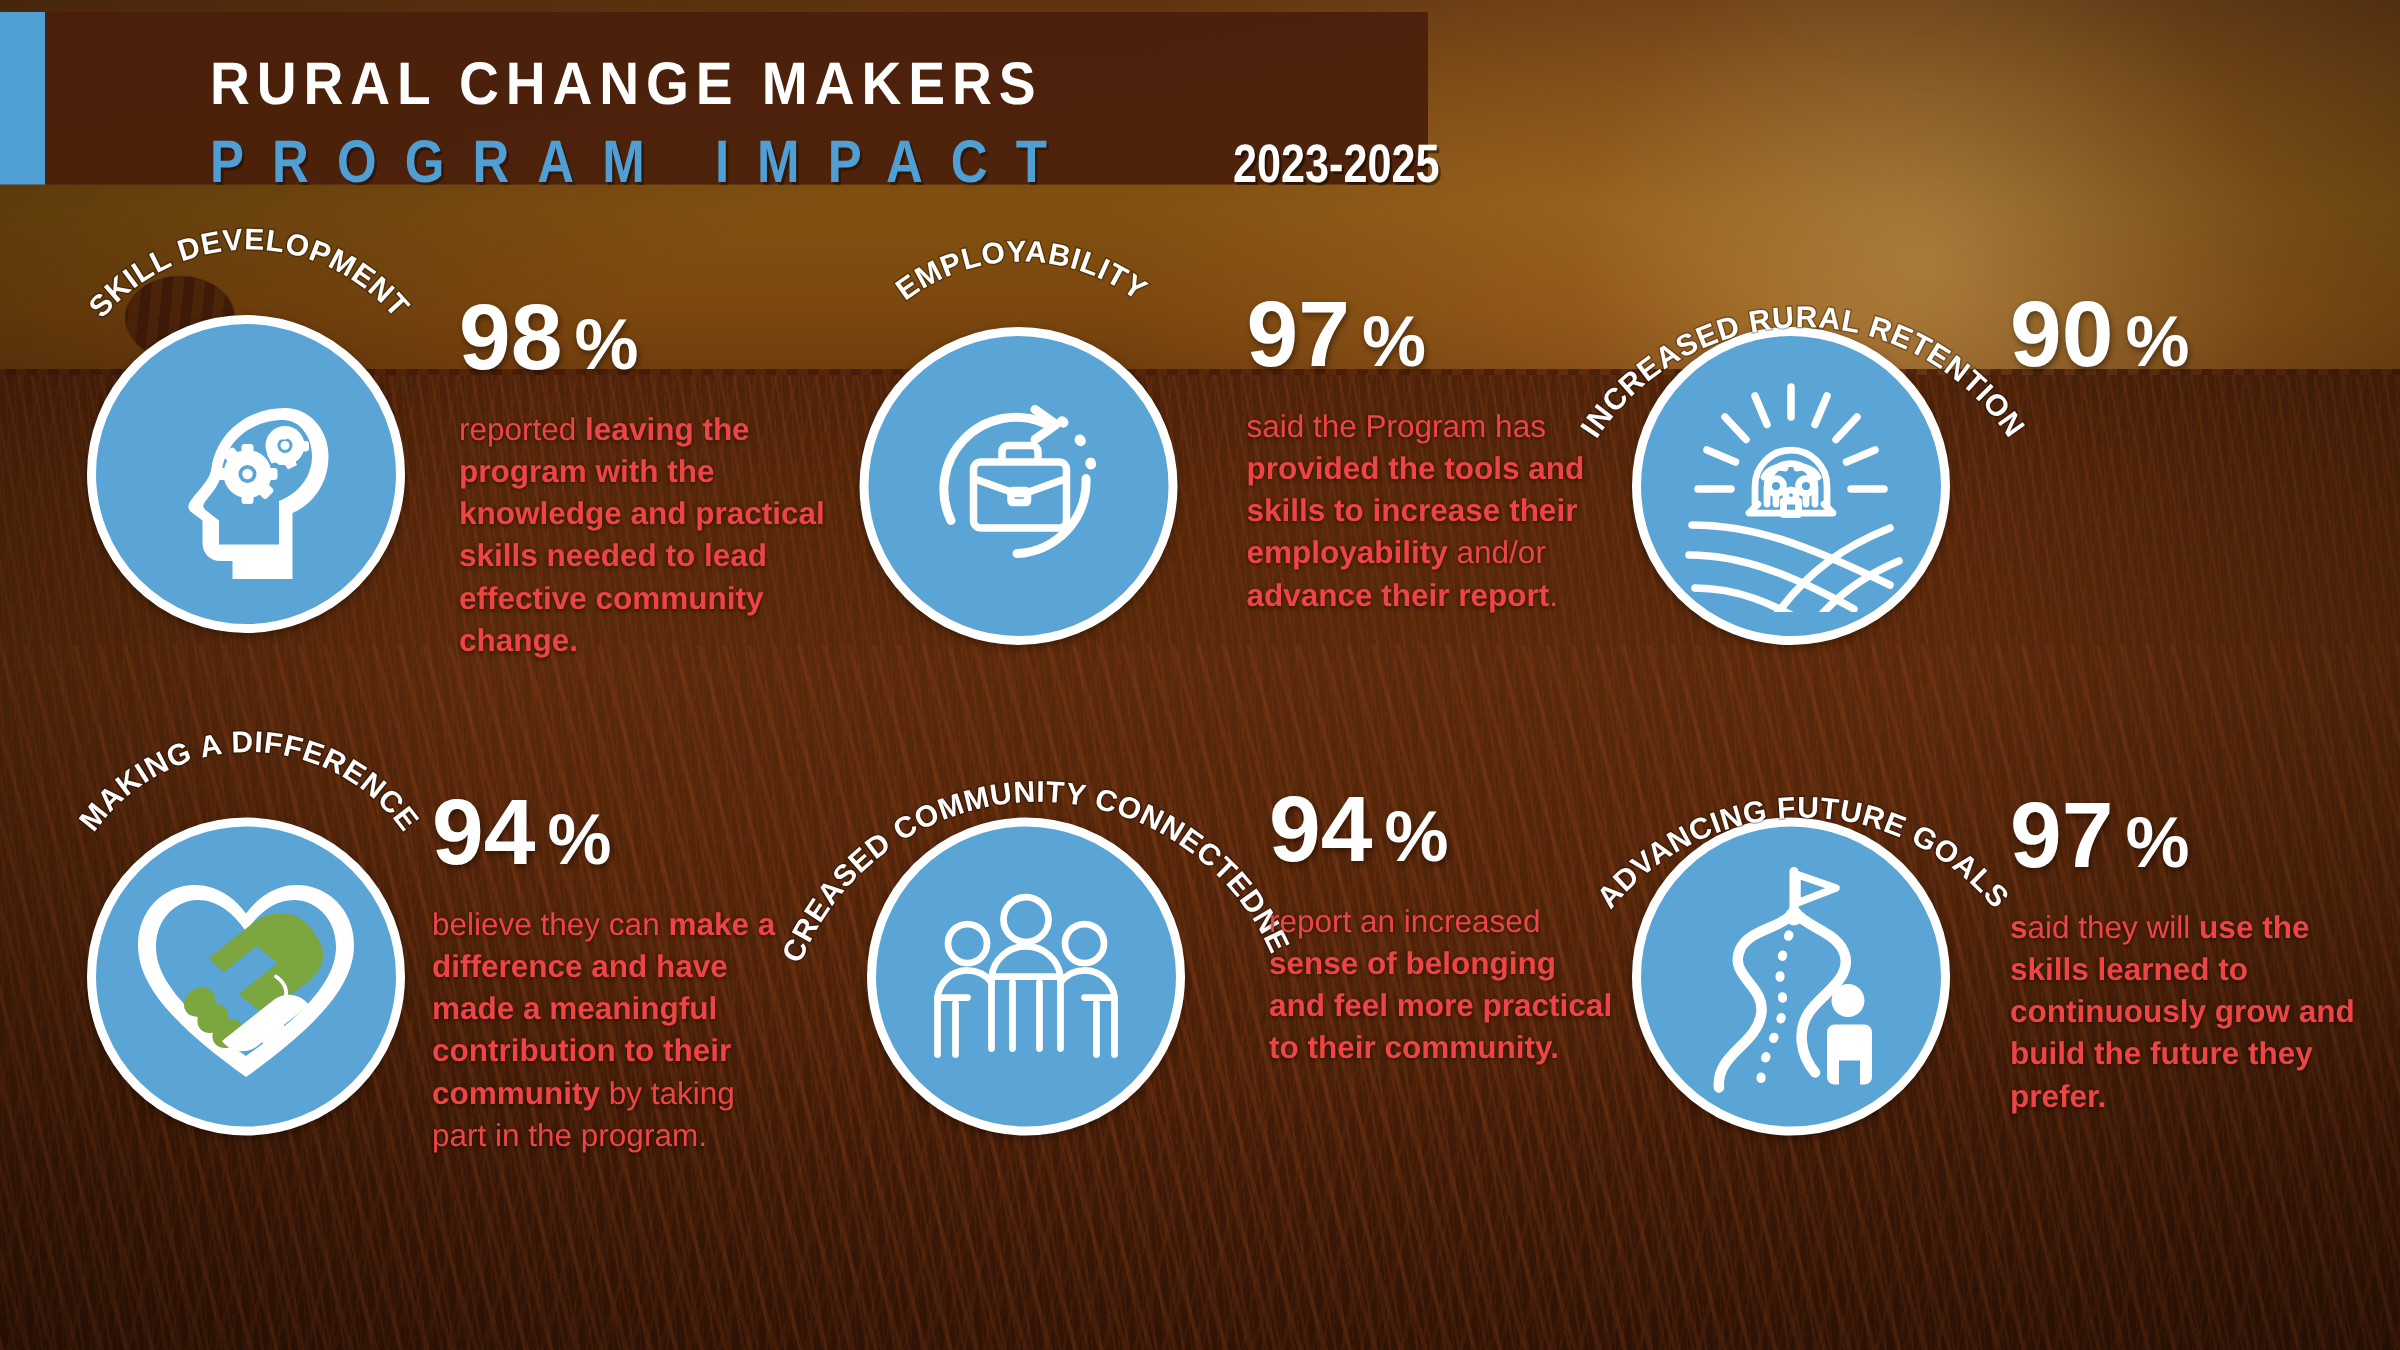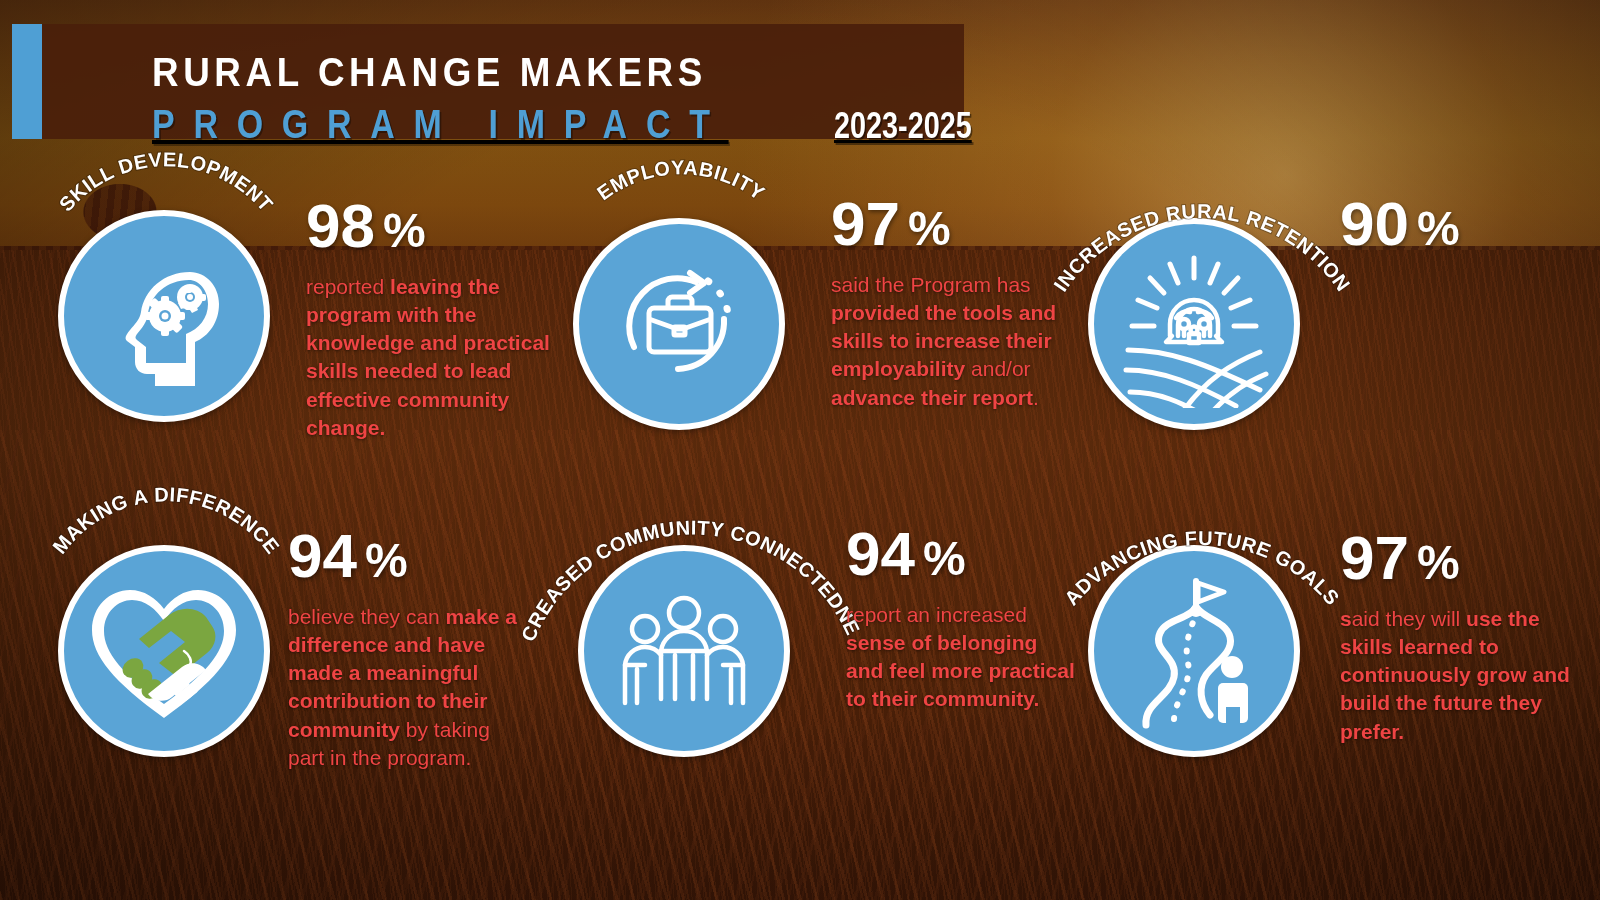--- a/index.html
+++ b/index.html
@@ -64,30 +64,30 @@
       repeating-linear-gradient(74deg, rgba(150,70,26,.34) 0px, rgba(150,70,26,.34) 3px, rgba(45,18,6,0) 3px, rgba(45,18,6,0) 16px),
       repeating-linear-gradient(106deg, rgba(96,42,15,.40) 0px, rgba(96,42,15,.40) 3px, rgba(45,18,6,0) 3px, rgba(45,18,6,0) 19px);
   }
   .vignette{
     position:absolute;inset:0;
     background:radial-gradient(ellipse 1100px 700px at 50% 45%, rgba(0,0,0,0) 45%, rgba(0,0,0,.38) 100%);
   }
   .warmtint{position:absolute;inset:0;background:linear-gradient(180deg, rgba(90,38,10,.15) 0%, rgba(60,24,8,.30) 100%);}
 
   
-  #header{position:absolute;left:0;top:24px;width:952px;height:115px;margin-left:12px;}
+  #header{position:absolute;left:0;top:8px;width:952px;height:115px;}
   .hdr-accent{position:absolute;left:0;top:0;width:30px;height:115px;background:#4f9fd4;}
   .hdr-bar{position:absolute;left:30px;top:0;width:922px;height:115px;background:#4a1f0b;opacity:.93;}
   .hdr-line1{
     position:absolute;left:140px;top:26px;
     color:#ffffff;font-weight:bold;font-size:40px;letter-spacing:5px;
     font-family:"Liberation Sans Narrow","Liberation Sans",sans-serif;
     transform:scaleX(.92);transform-origin:left center;white-space:nowrap;
   }
-  .hdr-line2row{position:absolute;left:140px;top:78px;display:flex;align-items:flex-end;white-space:nowrap;text-decoration:underline;}
+  .hdr-line2row{position:absolute;left:140px;top:78px;display:flex;align-items:center;white-space:nowrap;}
   .hdr-line2{
     color:#4f9fd4;font-weight:bold;font-size:40px;letter-spacing:22px;
     font-family:"Liberation Sans Narrow","Liberation Sans",sans-serif;
     transform:scaleX(.85);transform-origin:left center;
     text-shadow:2px 2px 0 rgba(0,0,0,.35);
   }
   .hdr-years{
     color:#ffffff;font-weight:bold;font-size:36px;letter-spacing:0px;margin-left:4px;
     font-family:"Liberation Sans Narrow","Liberation Sans",sans-serif;
     transform:scaleX(.80);transform-origin:left center;

